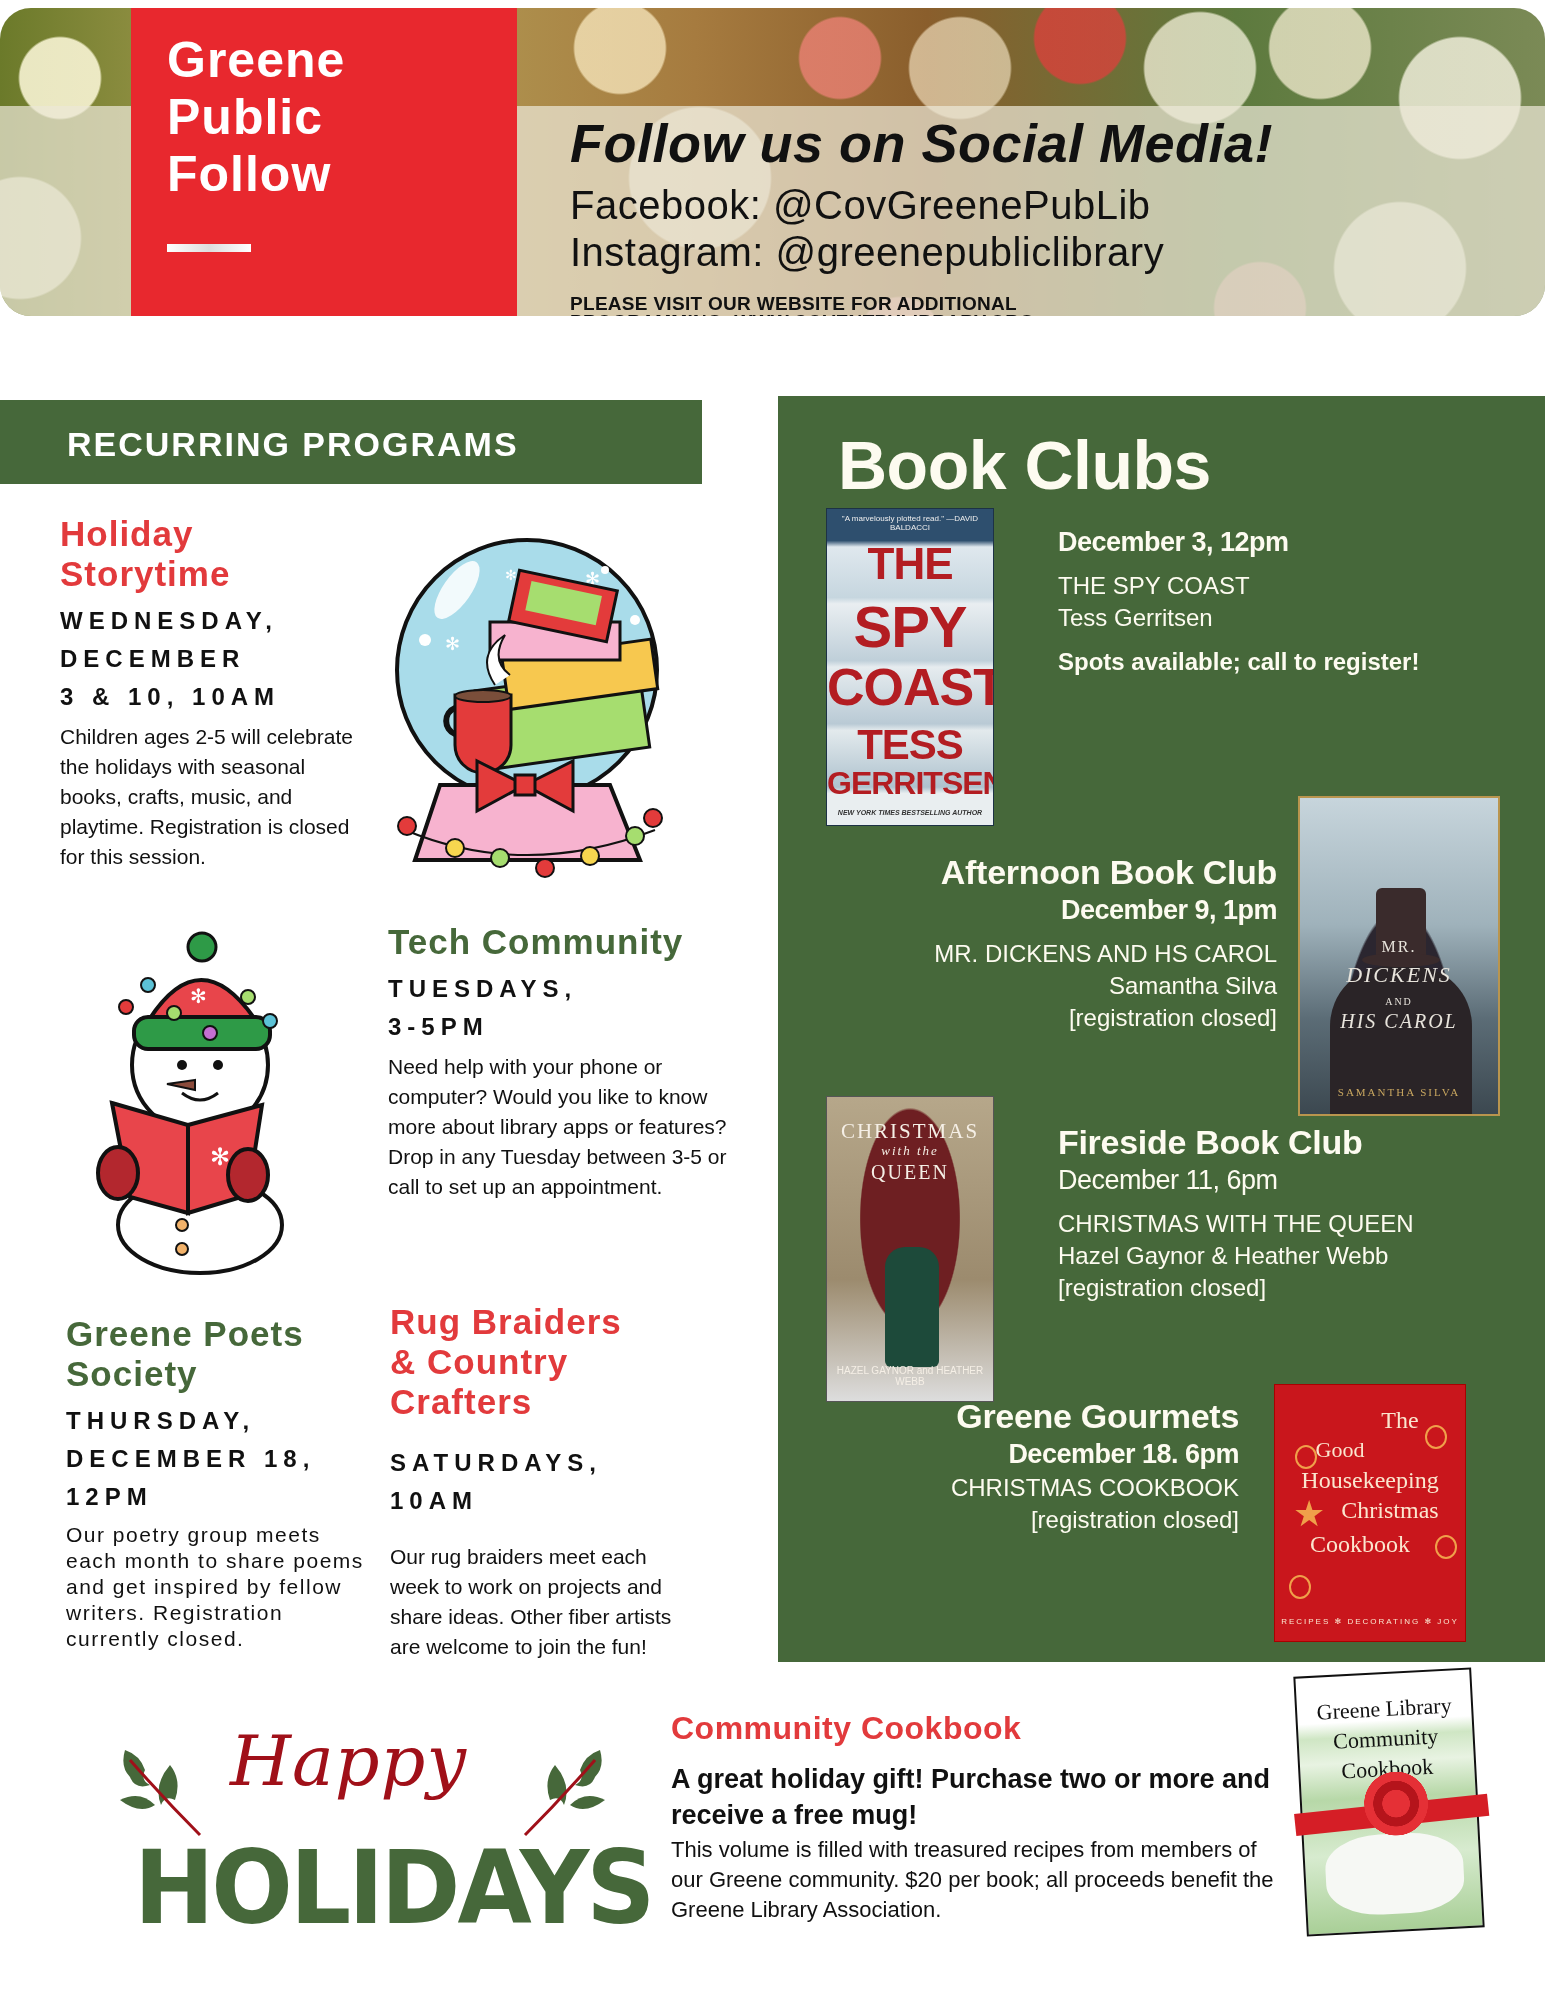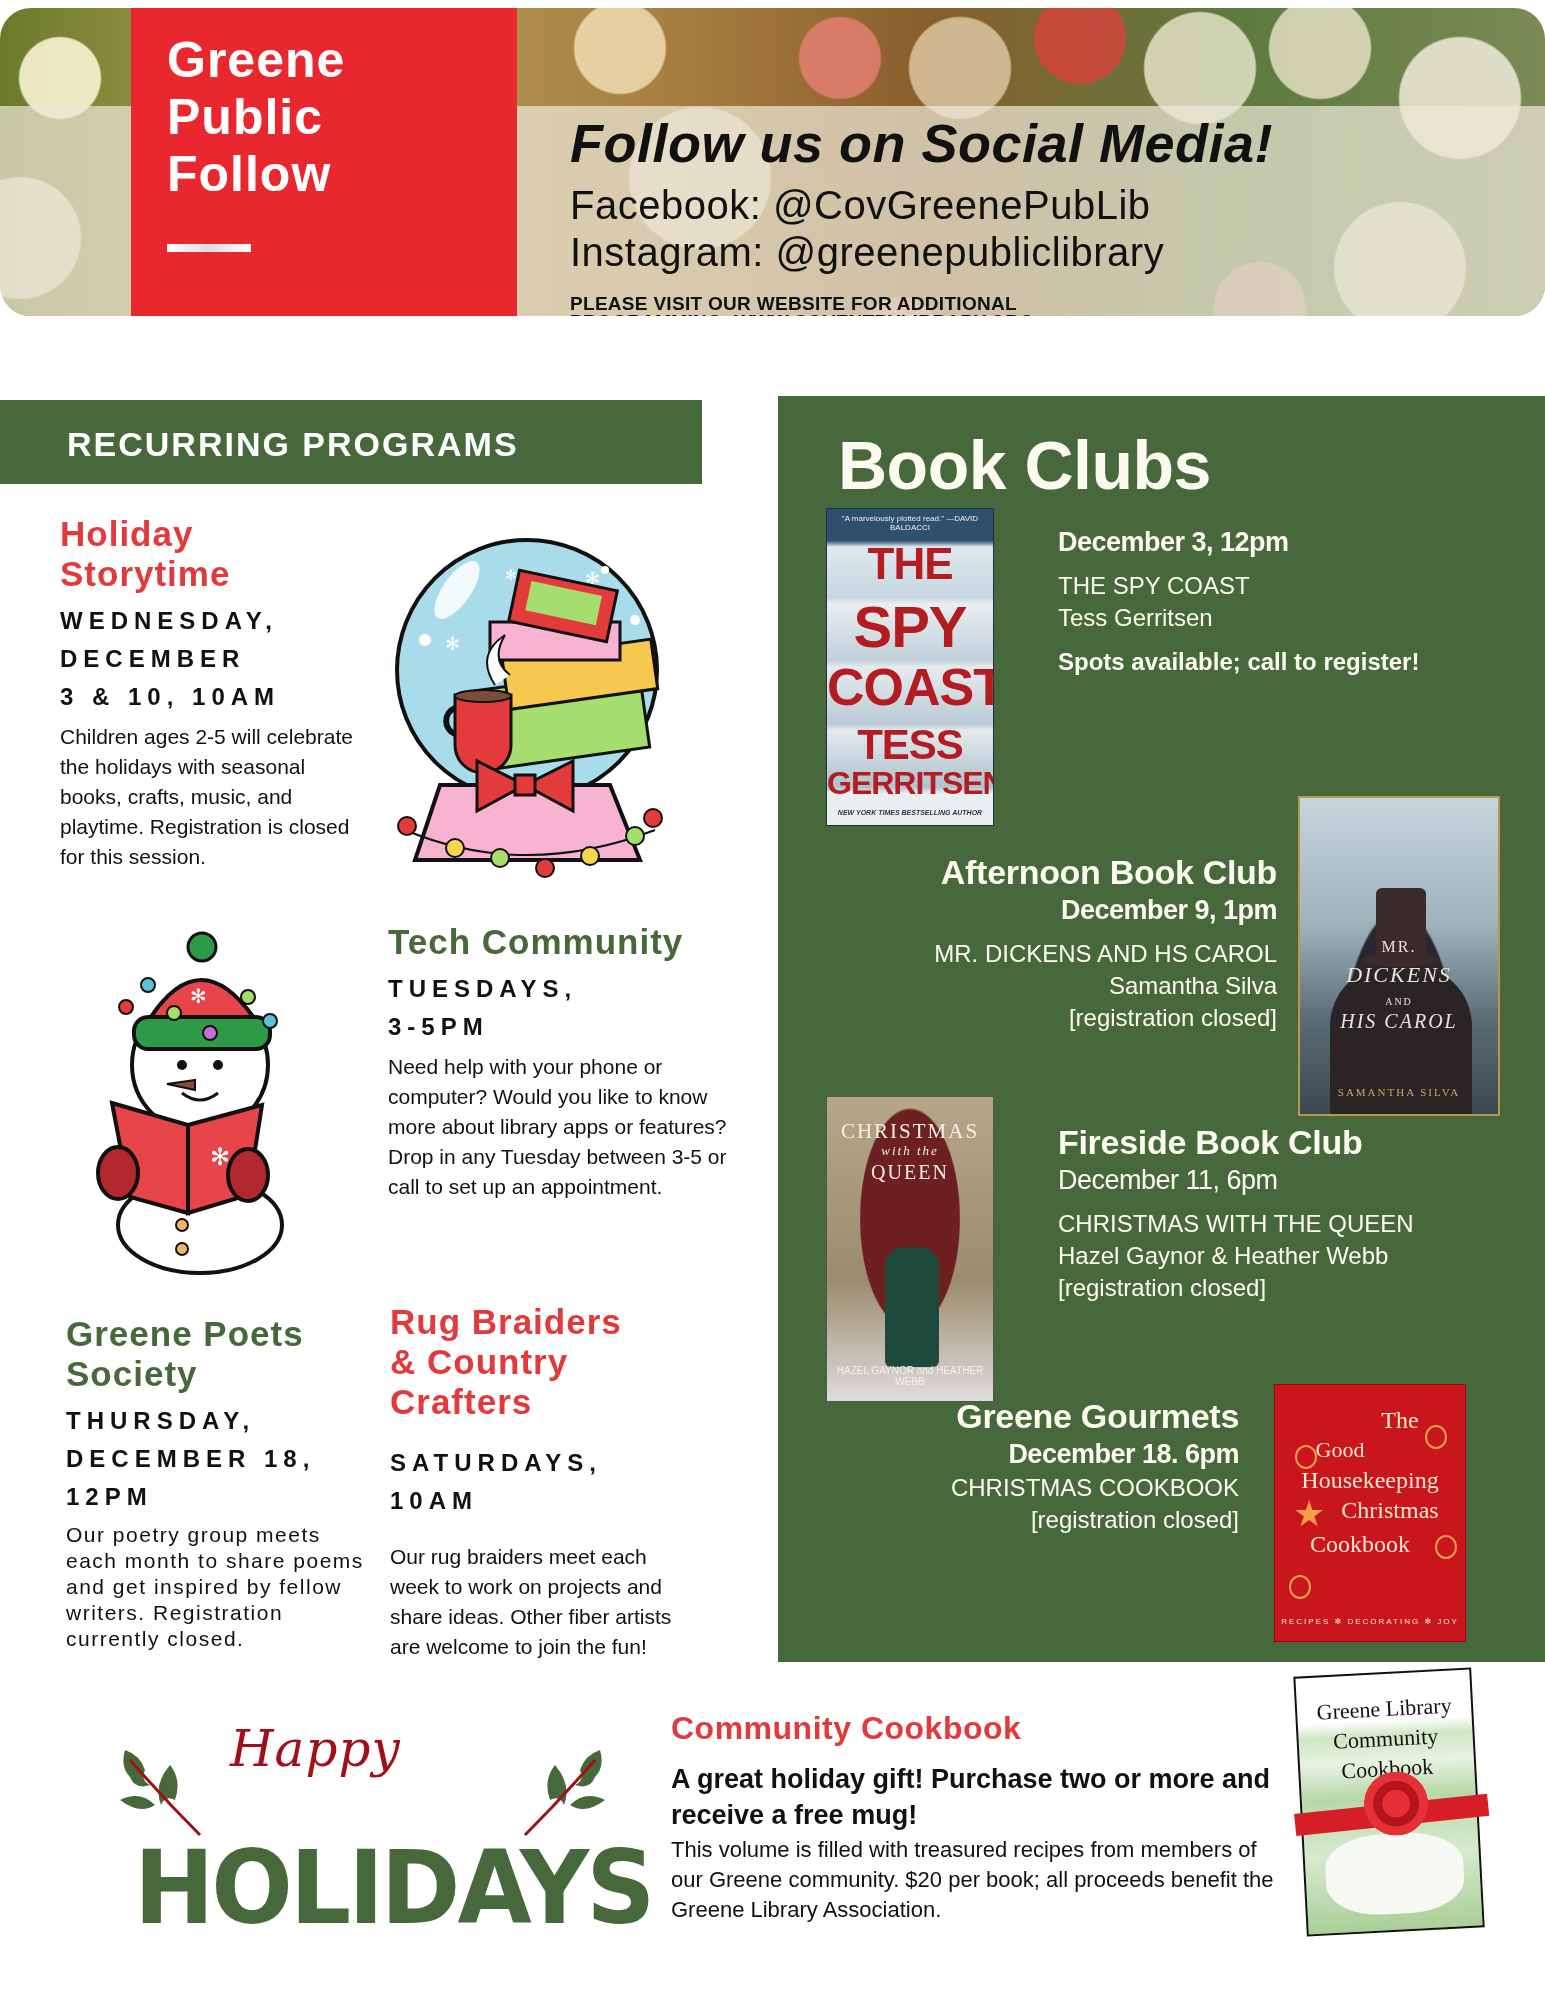--- a/index.html
+++ b/index.html
@@ -161,21 +161,21 @@
   .cover-gh .d { top: 112px; font-size: 24px; left: 20px; }
   .cover-gh .e { top: 146px; font-size: 24px; left: -10px; }
   .cover-gh .f { top: 232px; font-size: 8px; letter-spacing: 2px; font-family: "Liberation Sans", sans-serif; }
   .cover-gh .star { position: absolute; left: 18px; top: 108px; color: #f0a04a; font-size: 36px; }
   .cover-gh .orn { position: absolute; width: 22px; height: 24px; border-radius: 50%; border: 2px solid #f0a04a; }
 
   
   .happy { position: absolute; left: 110px; top: 1720px; width: 500px; height: 210px; }
   .happy-script {
     position: absolute; left: 120px; top: 0; font-family: "DejaVu Serif", serif; font-style: italic;
-    font-size: 50px; color: #a01019; letter-spacing: 1px;
+    font-size: 70px; color: #a01019; letter-spacing: 1px;
   }
   .happy-block {
     position: absolute; left: 24px; top: 112px; font-family: "DejaVu Sans", sans-serif; font-weight: 700;
     font-size: 96px; color: #46683a; letter-spacing: -3px; transform: scaleY(1.05);
   }
   .holly { position: absolute; top: 20px; }
   .holly-l { left: 5px; }
   .holly-r { left: 410px; }
 
   .cookbook { position: absolute; left: 671px; top: 1710px; width: 620px; }

